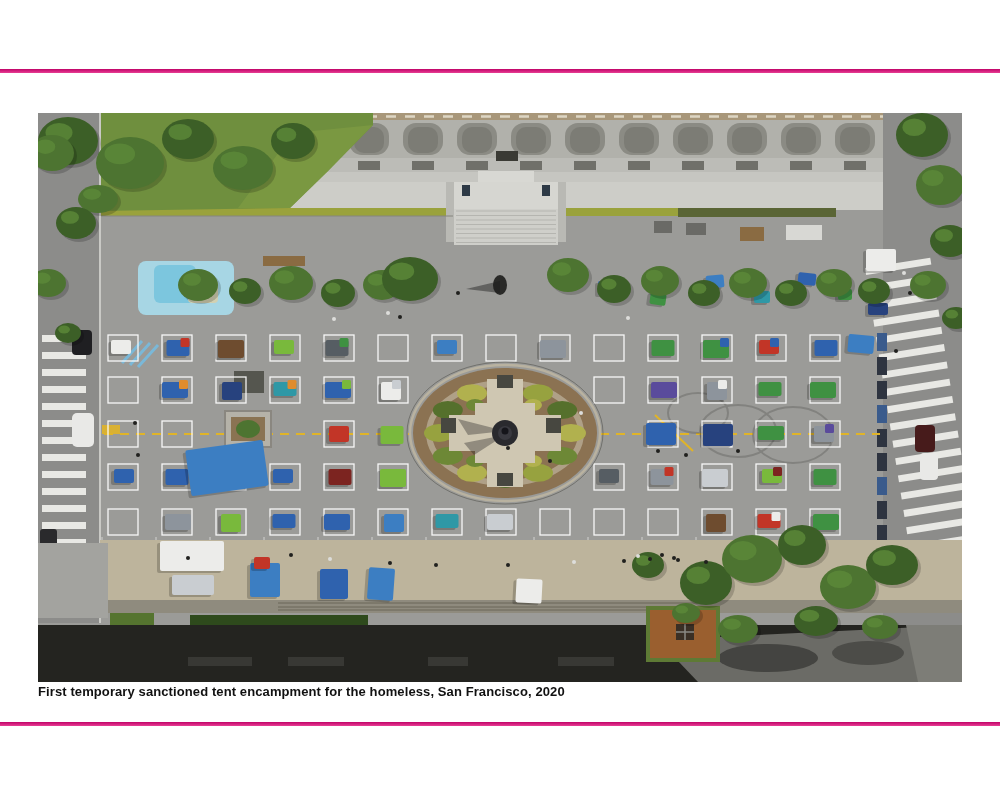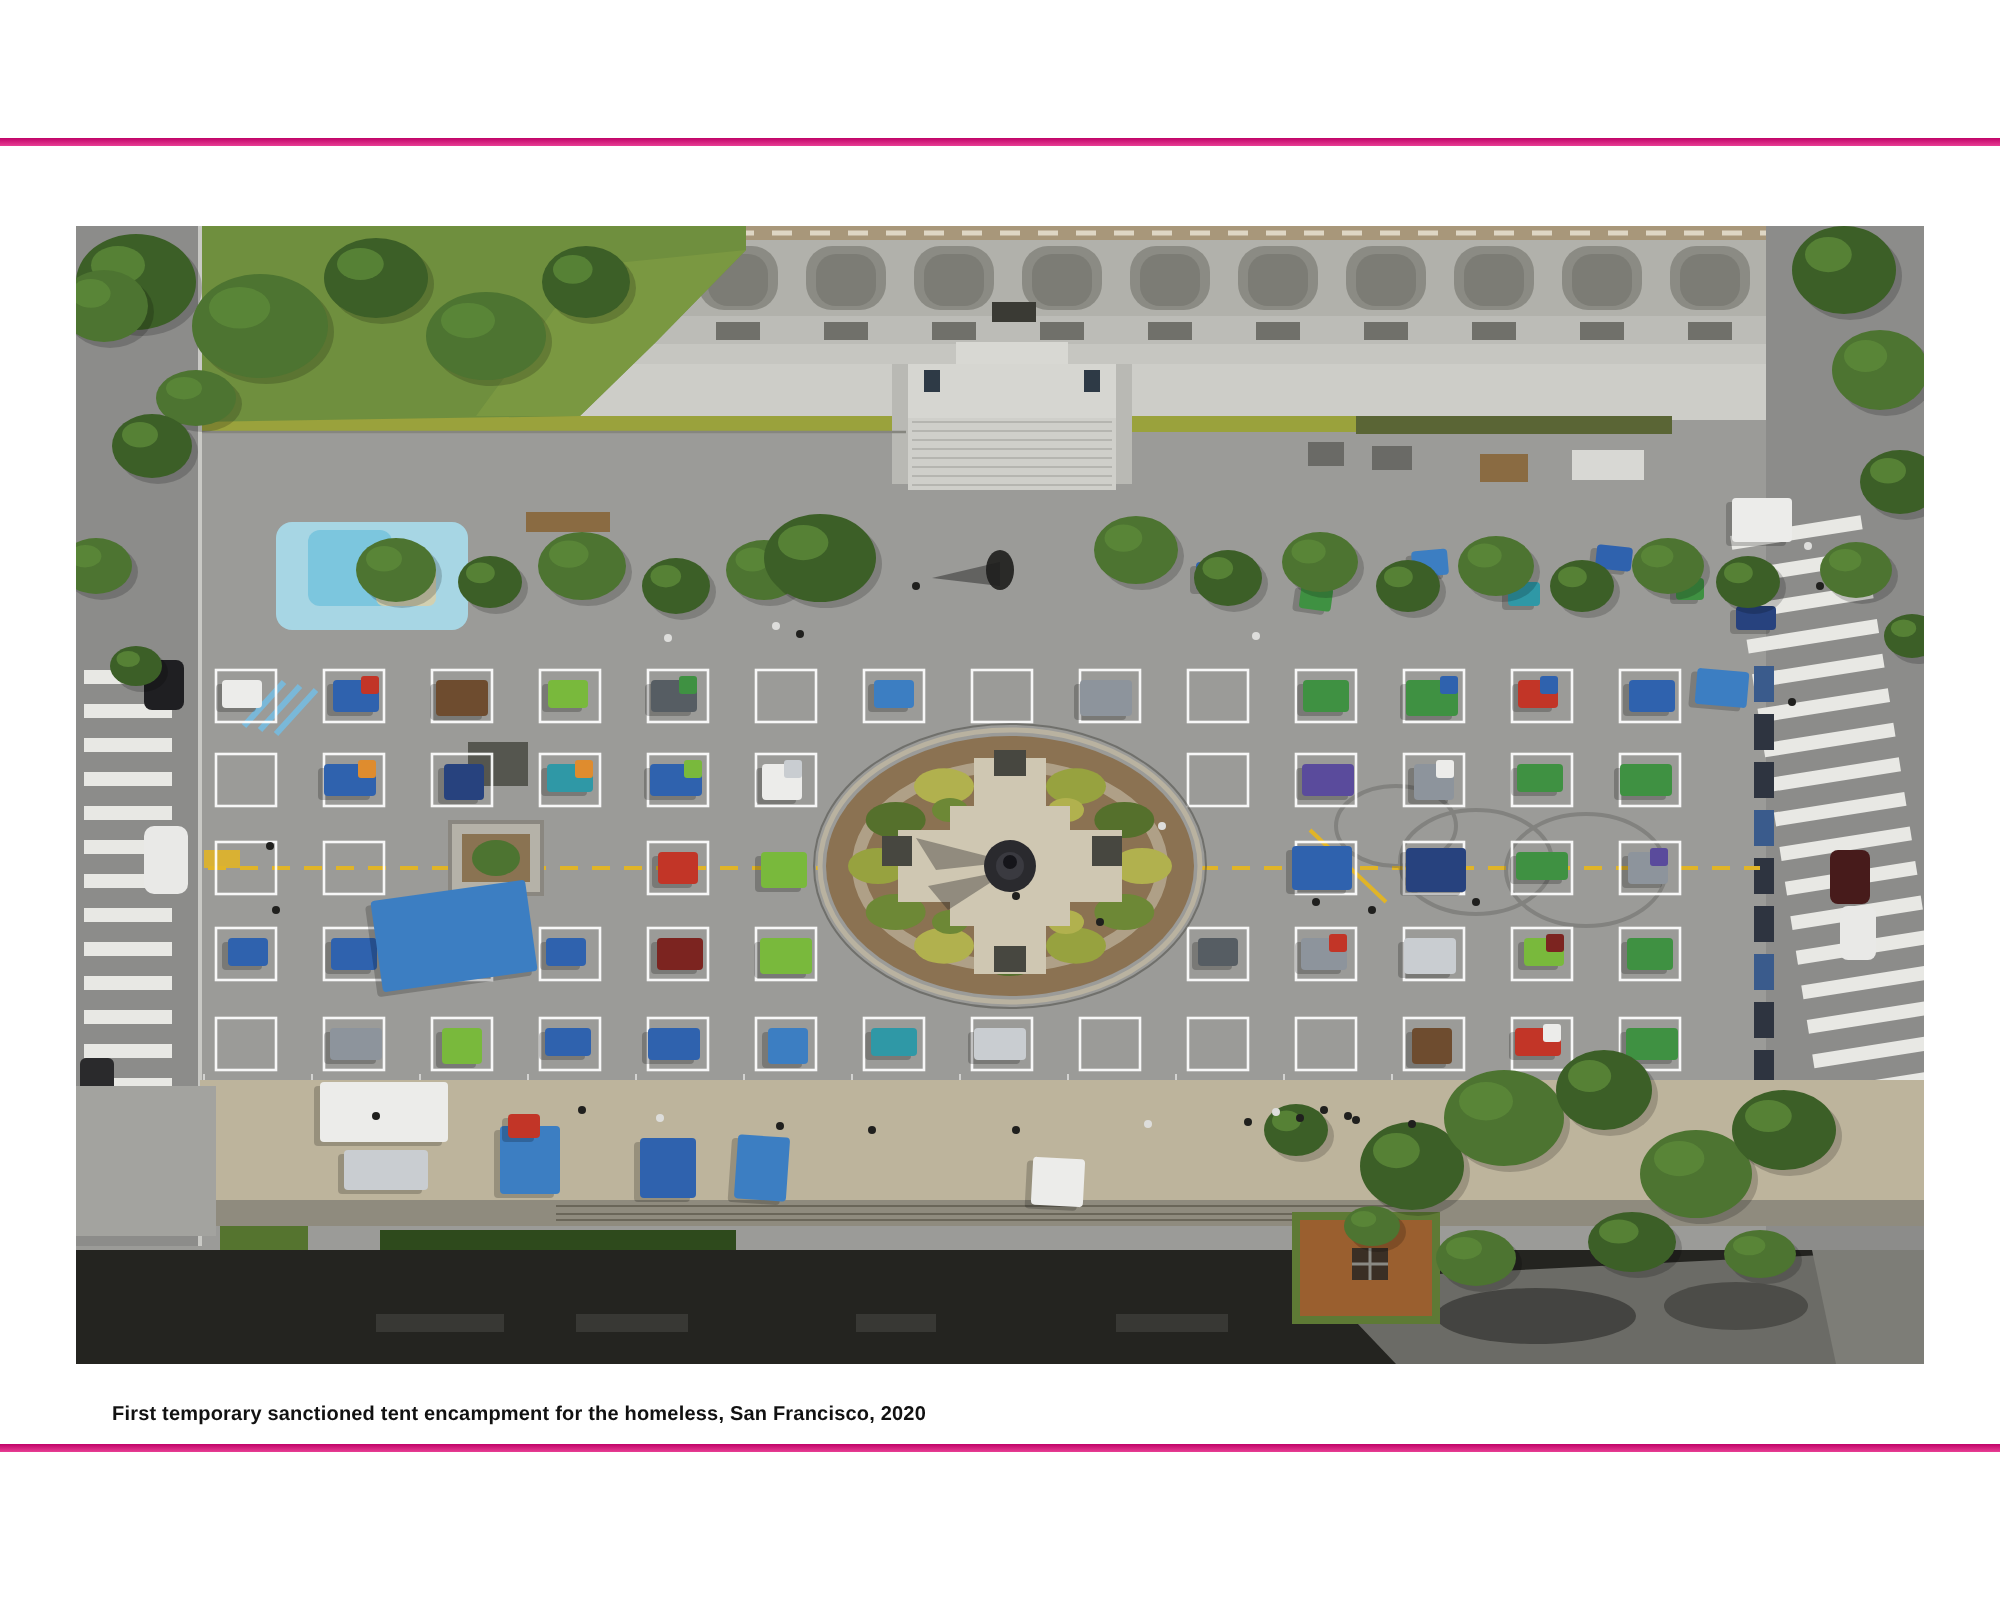--- a/index.html
+++ b/index.html
@@ -3,21 +3,21 @@
 <meta charset="utf-8">
 <style>
   html,body{margin:0;padding:0;background:#ffffff;}
   .page{position:relative;width:1000px;height:800px;background:#ffffff;overflow:hidden;
         font-family:"Liberation Sans", sans-serif;}
   .rule{position:absolute;left:0;width:1000px;height:4px;}
   .rule-top{top:69px;}
   .rule-bottom{top:722px;}
   .photo-frame{position:absolute;left:38px;top:113px;width:924px;height:569px;margin:0;}
   .photo-frame svg{display:block;width:924px;height:569px;}
-  .caption{position:absolute;left:38px;top:684px;margin:18px;font-size:10px;font-weight:bold;
+  .caption{position:absolute;left:38px;top:684px;margin:0;font-size:13px;font-weight:bold;
            color:#111;letter-spacing:0.1px;text-align:center;}
 </style>
 </head>
 <body>
 
 <div class="page">
   <div class="rule rule-top" style="background: linear-gradient(rgb(192, 3, 104), rgb(232, 62, 148));"></div>
 
   <figure class="photo-frame">
     <svg viewBox="0 0 924 569" preserveAspectRatio="none">

